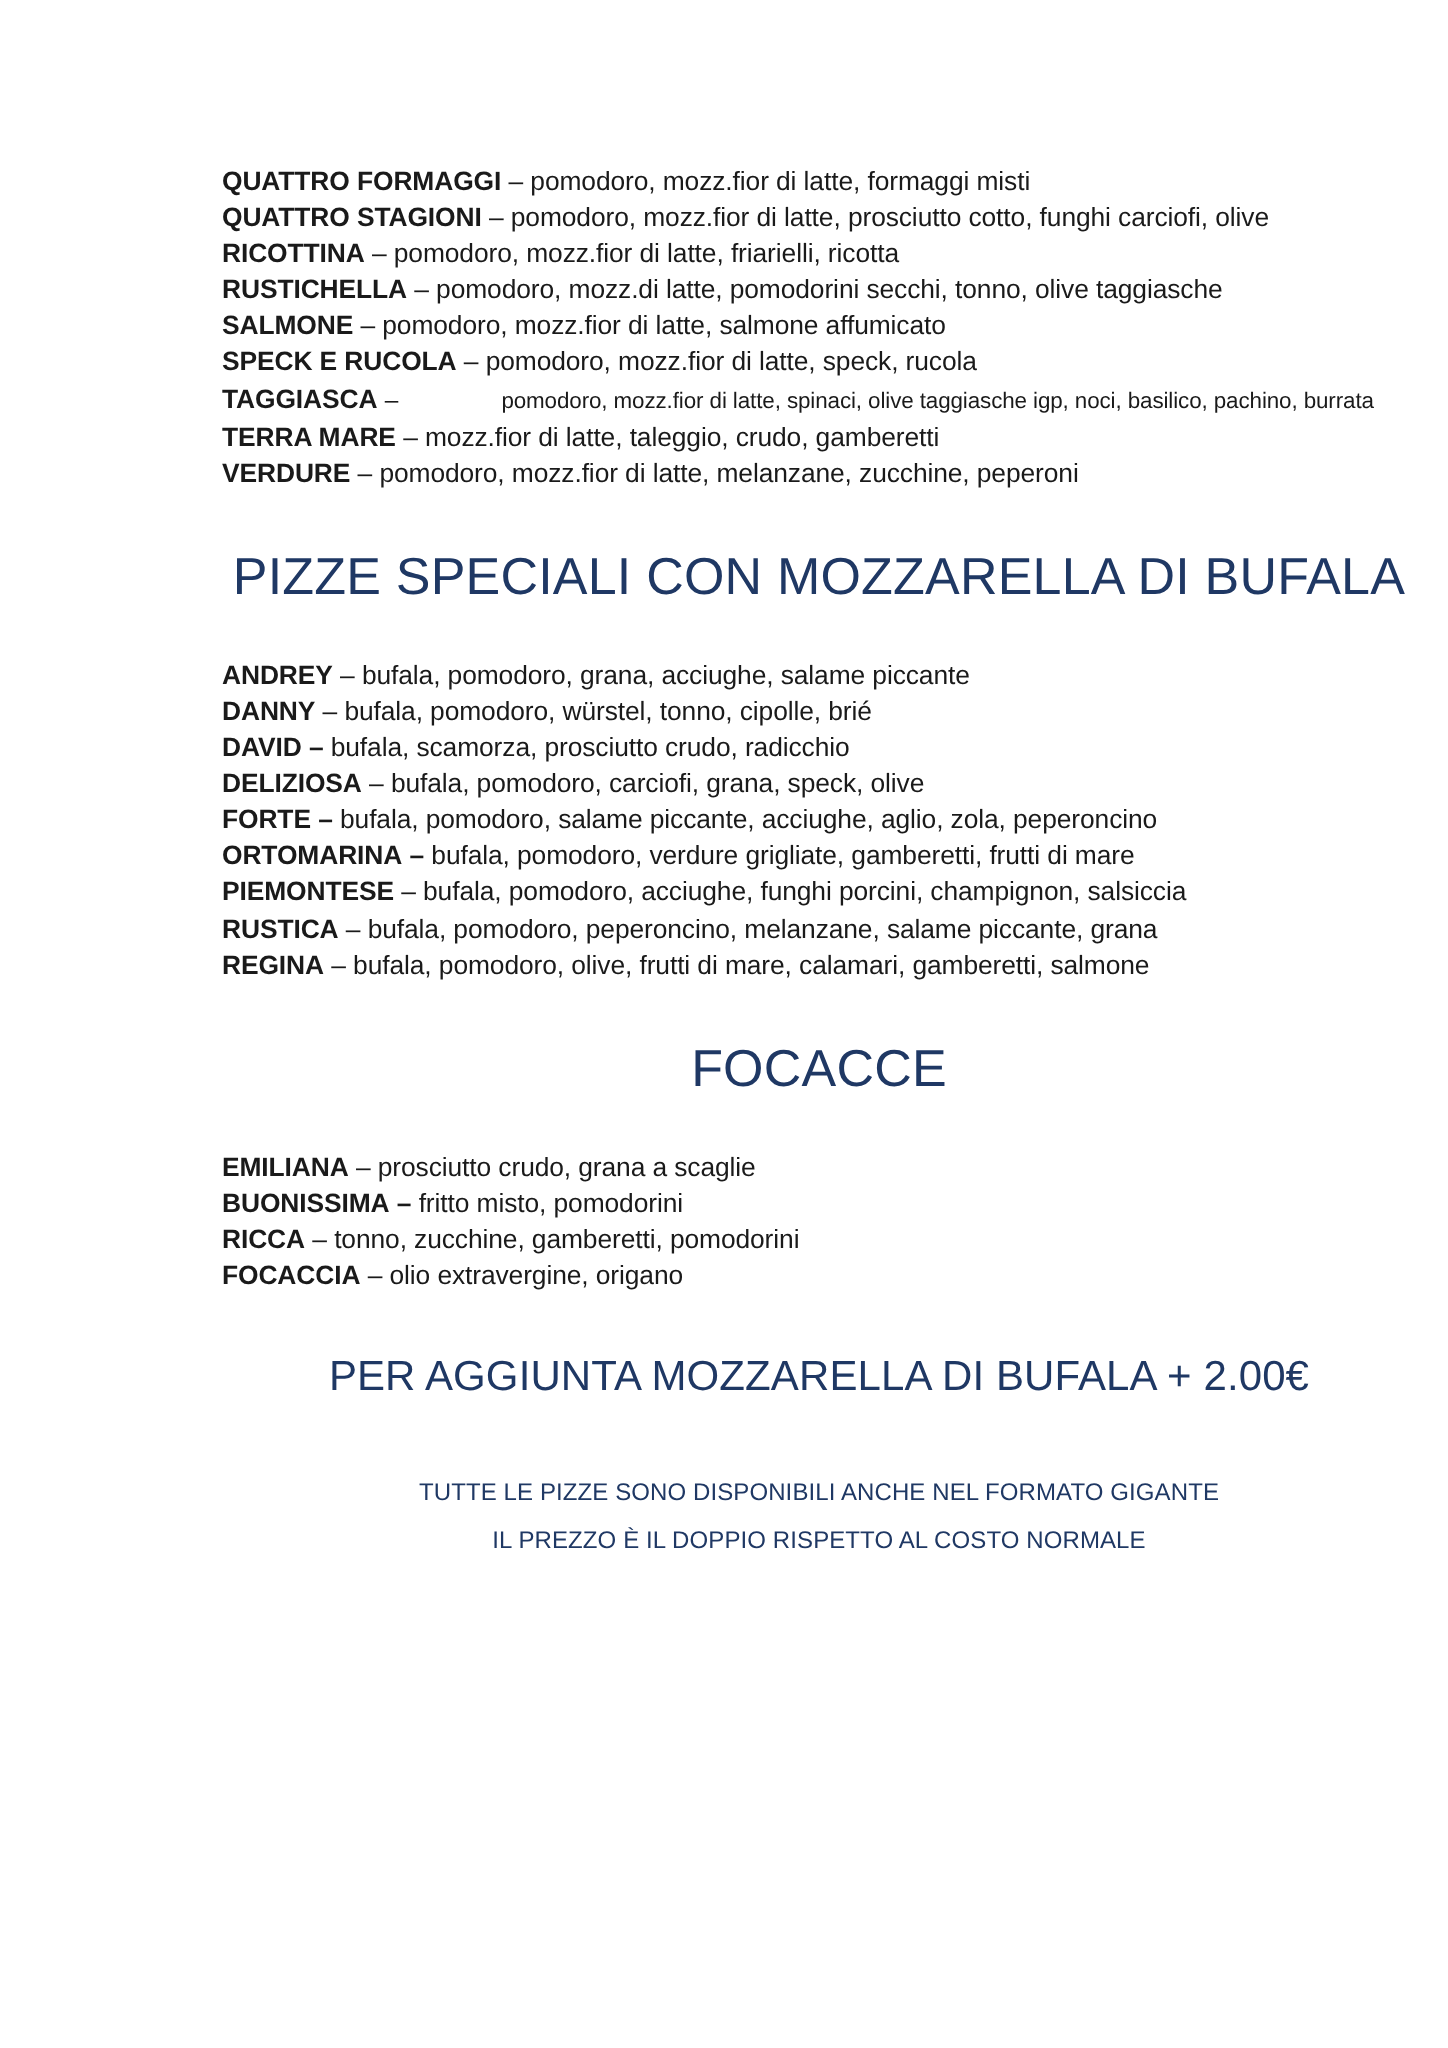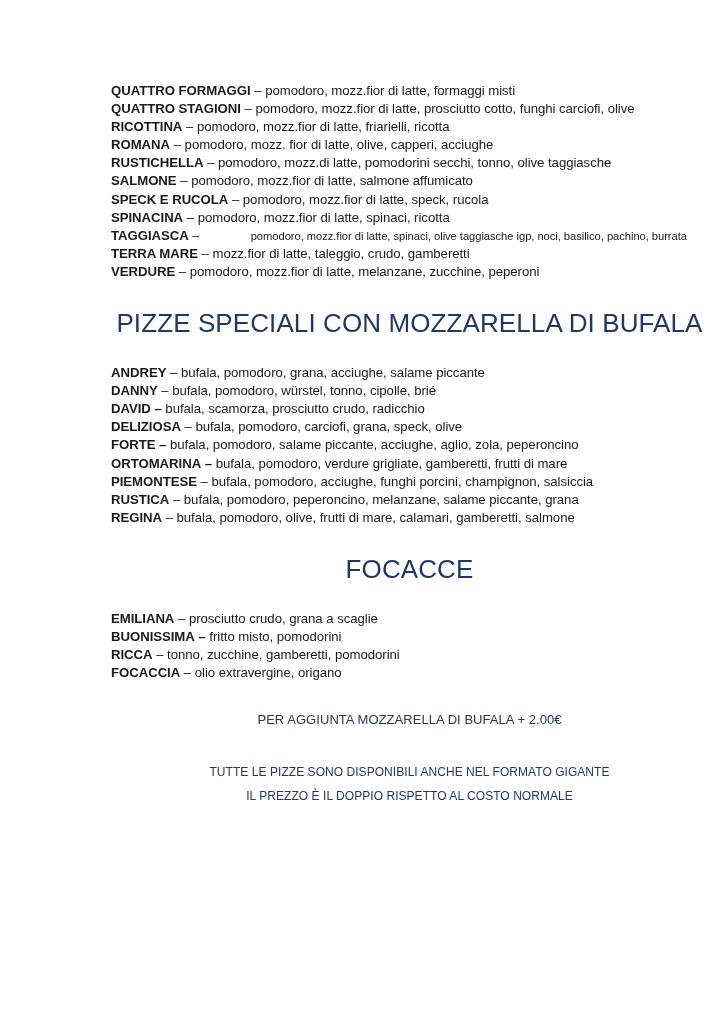--- a/index.html
+++ b/index.html
@@ -73,21 +73,21 @@
   .gap-after-heading-1 { height: 25px; }
   .gap-after-list-2 { height: 27px; }
   .gap-after-heading-2 { height: 25px; }
   .gap-after-list-3 { height: 30px; }
   .gap-after-note-1 { height: 33px; }
 
   
   .note {
     text-align: center;
     color: #1f3864;
-    font-size: 13px;
+    font-size: 21px;
     font-weight: normal;
     white-space: nowrap;
     letter-spacing: 0.05px;
   }
   .note-block {
     text-align: center;
     color: #1f3864;
     font-size: 12px;
     line-height: 24px;
     font-weight: normal;
@@ -98,25 +98,23 @@
 </style>
 </head>
 <body>
 
 <div class="page">
 
   <ul class="item-list" id="list-0">
       <li class="item"><span class="name">QUATTRO FORMAGGI</span> <span class="dash">–</span> <span class="desc">pomodoro, mozz.fior di latte, formaggi misti</span></li>
       <li class="item"><span class="name">QUATTRO STAGIONI</span> <span class="dash">–</span> <span class="desc">pomodoro, mozz.fior di latte, prosciutto cotto, funghi carciofi, olive</span></li>
       <li class="item"><span class="name">RICOTTINA</span> <span class="dash">–</span> <span class="desc">pomodoro, mozz.fior di latte, friarielli, ricotta</span></li>
-      <li class="item"><span class="name">ROMANA</span> <span class="dash">–</span> <span class="desc">pomodoro, mozz. fior di latte, olive, capperi, acciughe</span></li>
       <li class="item"><span class="name">RUSTICHELLA</span> <span class="dash">–</span> <span class="desc">pomodoro, mozz.di latte, pomodorini secchi, tonno, olive taggiasche</span></li>
       <li class="item"><span class="name">SALMONE</span> <span class="dash">–</span> <span class="desc">pomodoro, mozz.fior di latte, salmone affumicato</span></li>
       <li class="item"><span class="name">SPECK E RUCOLA</span> <span class="dash">–</span> <span class="desc">pomodoro, mozz.fior di latte, speck, rucola</span></li>
-      <li class="item"><span class="name">SPINACINA</span> <span class="dash">–</span> <span class="desc">pomodoro, mozz.fior di latte, spinaci, ricotta</span></li>
       <li class="item small-desc"><span class="name">TAGGIASCA</span> <span class="dash">–</span> <span class="desc">pomodoro, mozz.fior di latte, spinaci, olive taggiasche igp, noci, basilico, pachino, burrata</span></li>
       <li class="item"><span class="name">TERRA MARE</span> <span class="dash">–</span> <span class="desc">mozz.fior di latte, taleggio, crudo, gamberetti</span></li>
       <li class="item"><span class="name">VERDURE</span> <span class="dash">–</span> <span class="desc">pomodoro, mozz.fior di latte, melanzane, zucchine, peperoni</span></li>
     </ul>
 
   <div class="gap-after-list-1"></div>
 
   <div class="section-heading">PIZZE SPECIALI CON MOZZARELLA DI BUFALA</div>
 
   <div class="gap-after-heading-1"></div>

